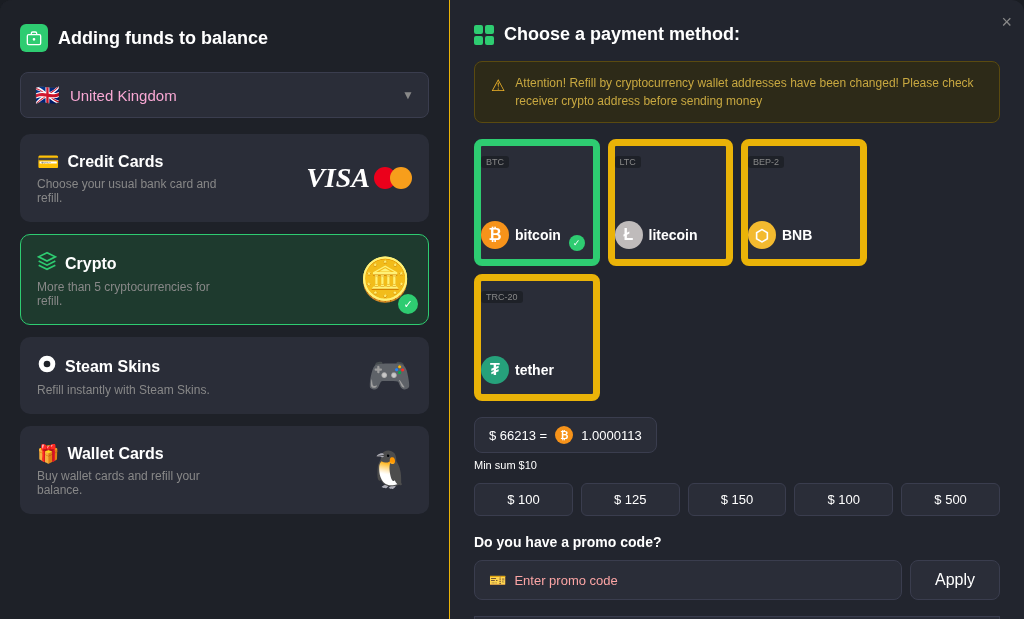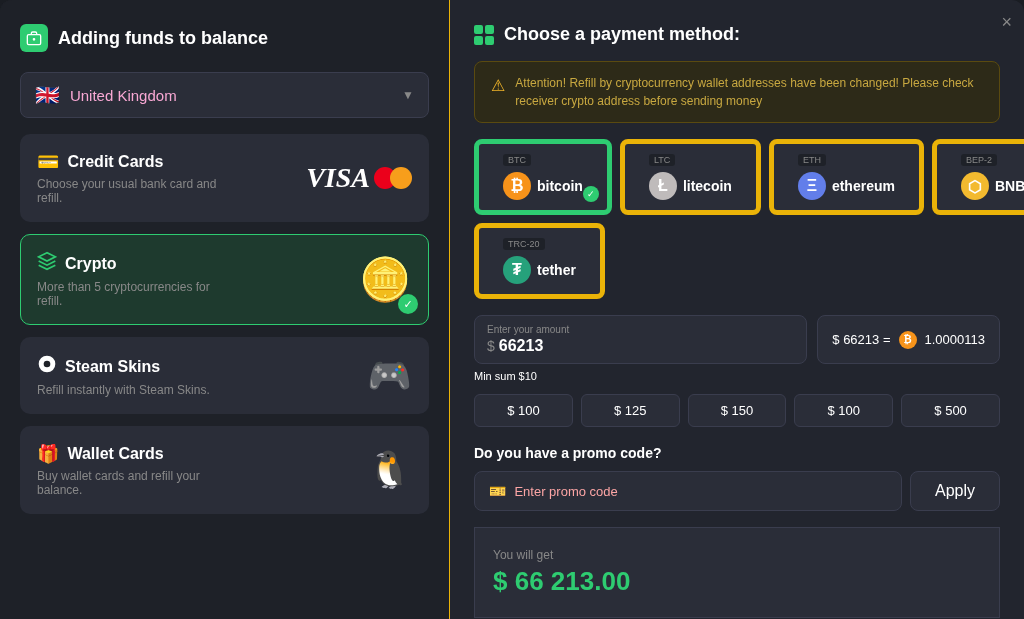--- a/index.html
+++ b/index.html
@@ -212,28 +212,29 @@
       margin-bottom: 8px;
     }
     .crypto-grid-bottom {
       display: grid;
       grid-template-columns: repeat(4, 1fr);
       gap: 8px;
       margin-bottom: 16px;
     }
     .crypto-card {
       background: #2a2d38;
-      border: 5px solid #eab308;
+      border: 7px solid #eab308;
       border-radius: 8px;
-      padding: 10px 24px;
+      padding: 10px 0;
       cursor: pointer;
       display: flex;
       flex-direction: column;
       align-items: flex-start;
       position: relative;
+      gap: 47px;
     }
     .crypto-card.selected {
       border-color: #2ecc71;
     }
     .crypto-tag {
       font-size: 9px;
       color: #888;
       background: #1e2128;
       border-radius: 3px;
       padding: 1px 5px;
@@ -536,27 +537,20 @@
       </div>
 
       <div class="crypto-card">
         <span class="crypto-tag">LTC</span>
         <div class="crypto-inner">
           <div class="crypto-logo ltc-logo">Ł</div>
           <span class="crypto-name">litecoin</span>
         </div>
       </div>
 
-      <div class="crypto-card">
-        <span class="crypto-tag">ETH</span>
-        <div class="crypto-inner">
-          <div class="crypto-logo eth-logo">Ξ</div>
-          <span class="crypto-name">ethereum</span>
-        </div>
-      </div>
 
       <div class="crypto-card">
         <span class="crypto-tag">BEP-2</span>
         <div class="crypto-inner">
           <div class="crypto-logo bnb-logo">⬡</div>
           <span class="crypto-name">BNB</span>
         </div>
       </div>
     </div>
 
@@ -565,27 +559,20 @@
       <div class="crypto-card">
         <span class="crypto-tag">TRC-20</span>
         <div class="crypto-inner">
           <div class="crypto-logo tether-logo">₮</div>
           <span class="crypto-name">tether</span>
         </div>
       </div>
     </div>
 
     <div class="amount-row">
-      <div class="amount-input-wrap">
-        <div class="amount-label">Enter your amount</div>
-        <div class="amount-input-inner">
-          <span class="dollar-sign">$</span>
-          <span class="amount-value">66213</span>
-        </div>
-      </div>
       <div class="amount-conversion">
         <span>$ 66213 =</span>
         <div class="btc-small-icon">₿</div>
         <span>1.0000113</span>
       </div>
     </div>
 
     <div class="min-sum">
       <span>Min sum $</span><span>10</span>
     </div>

